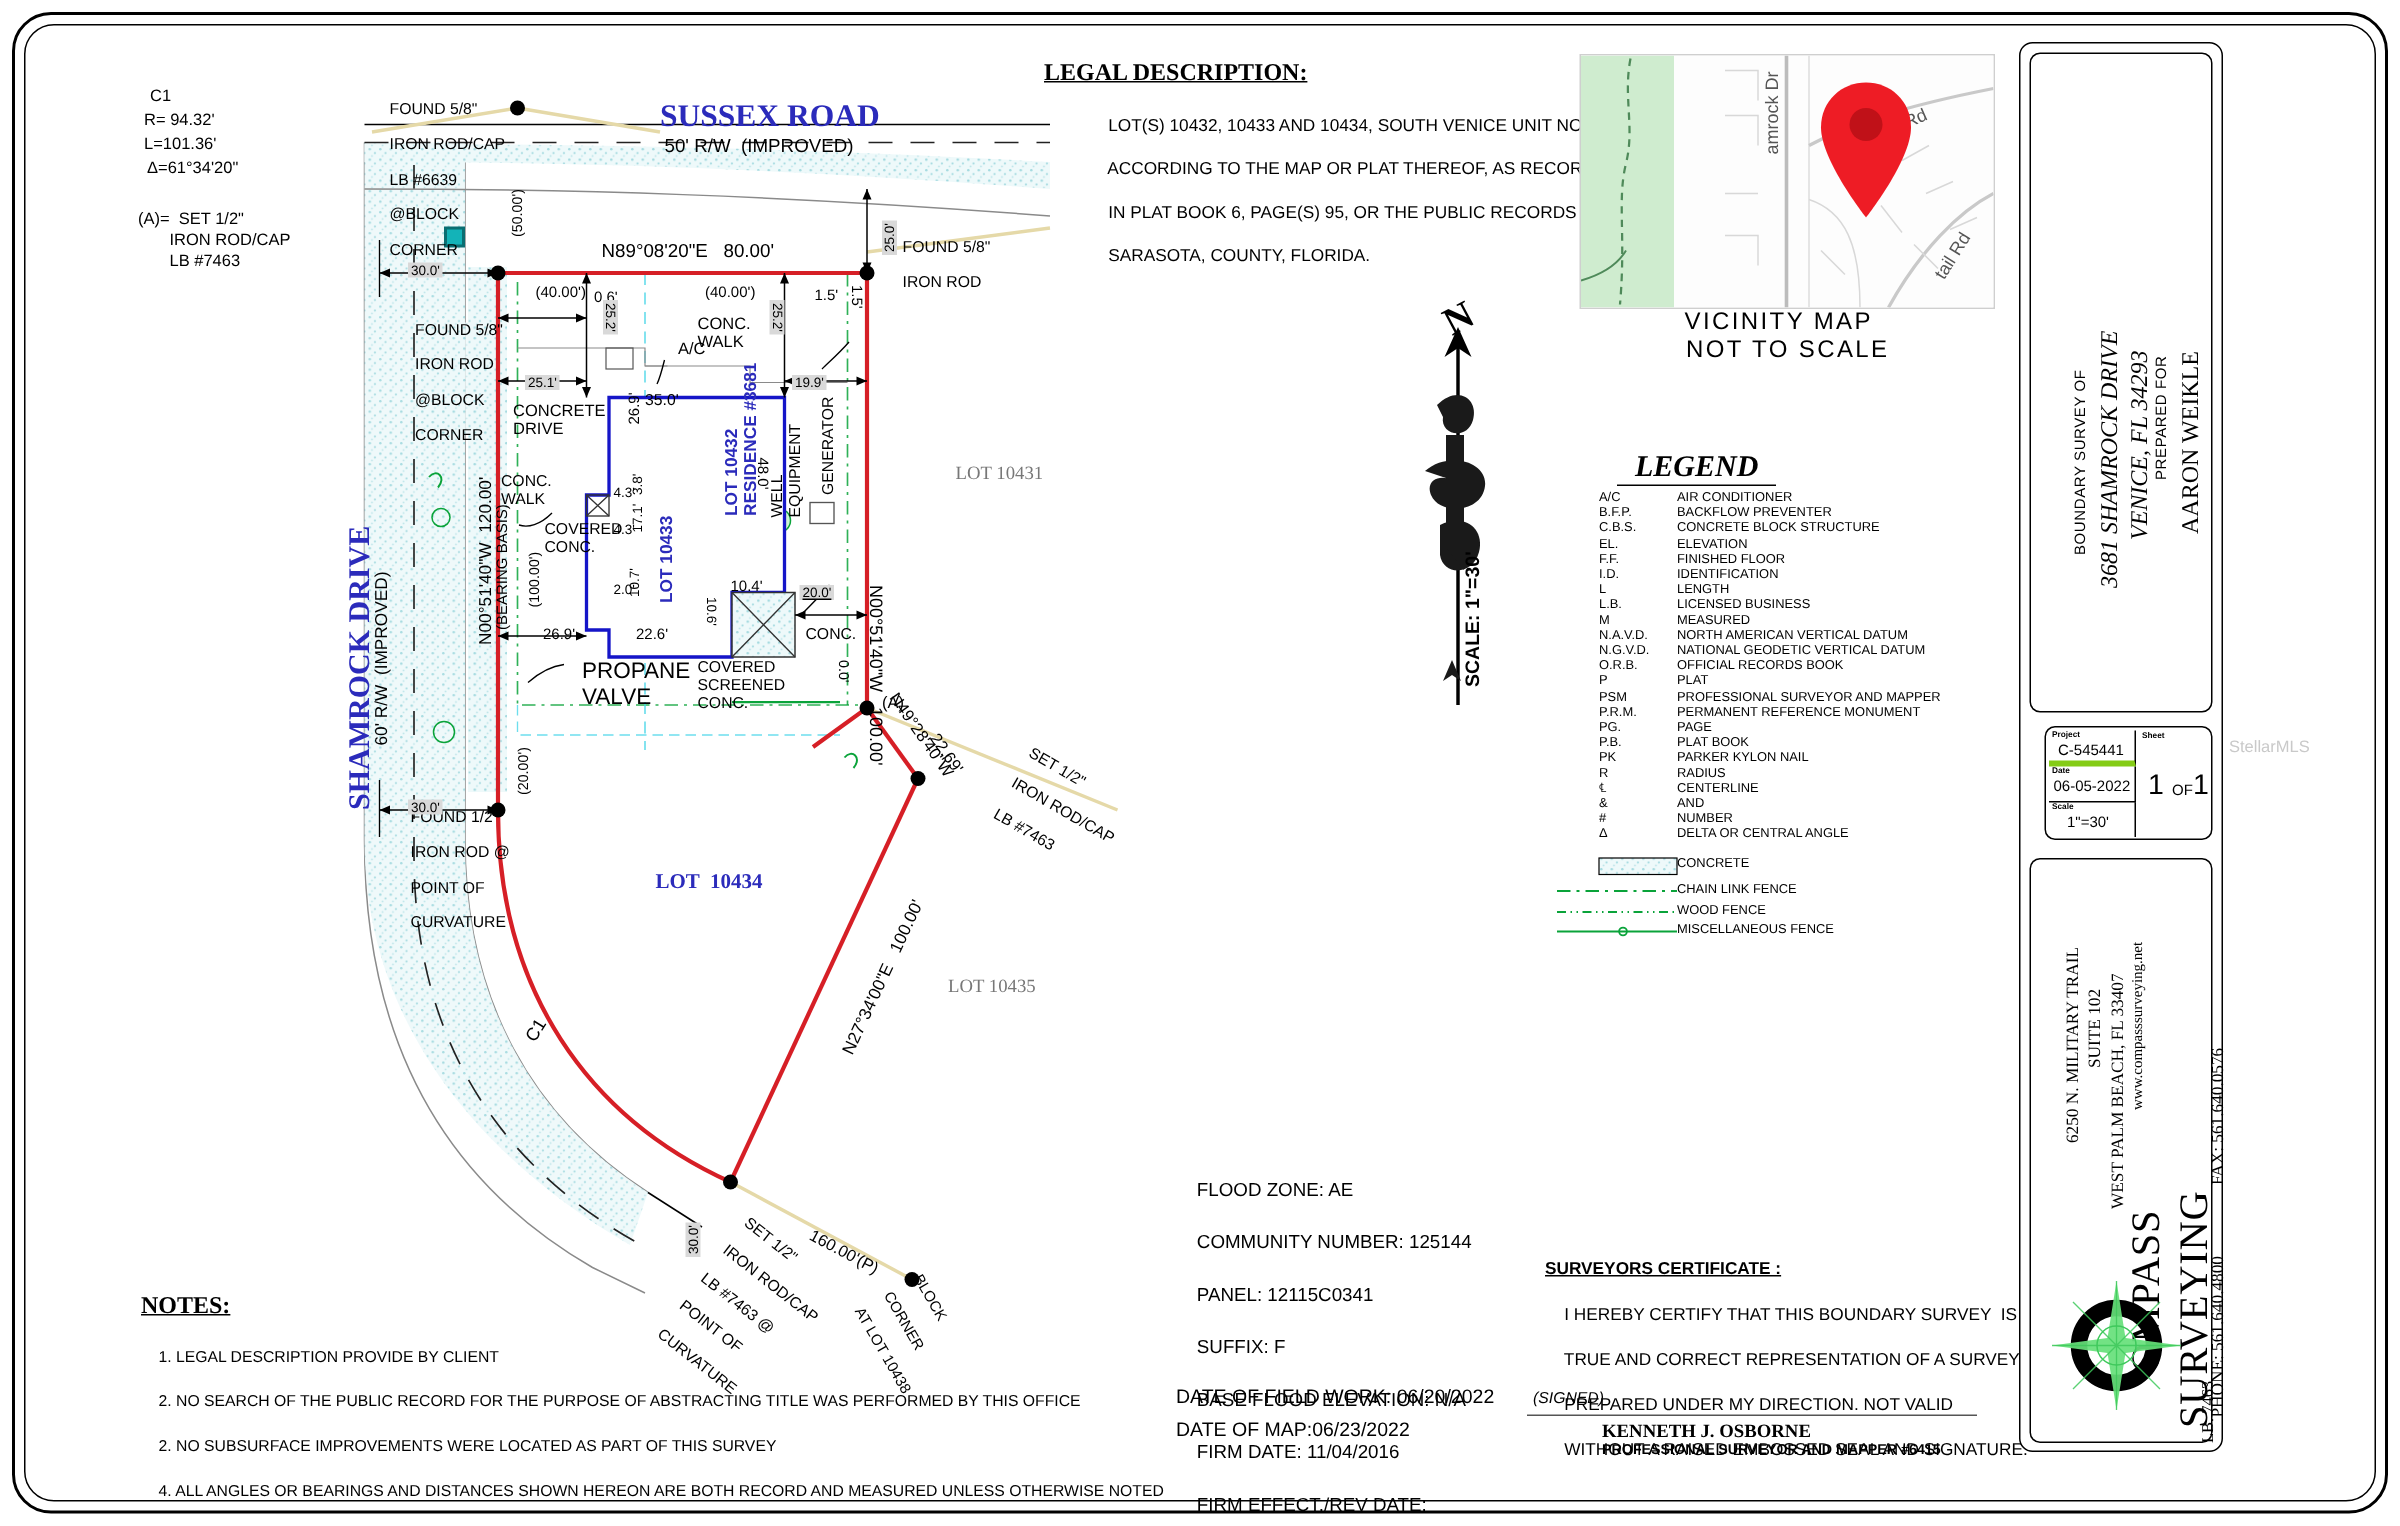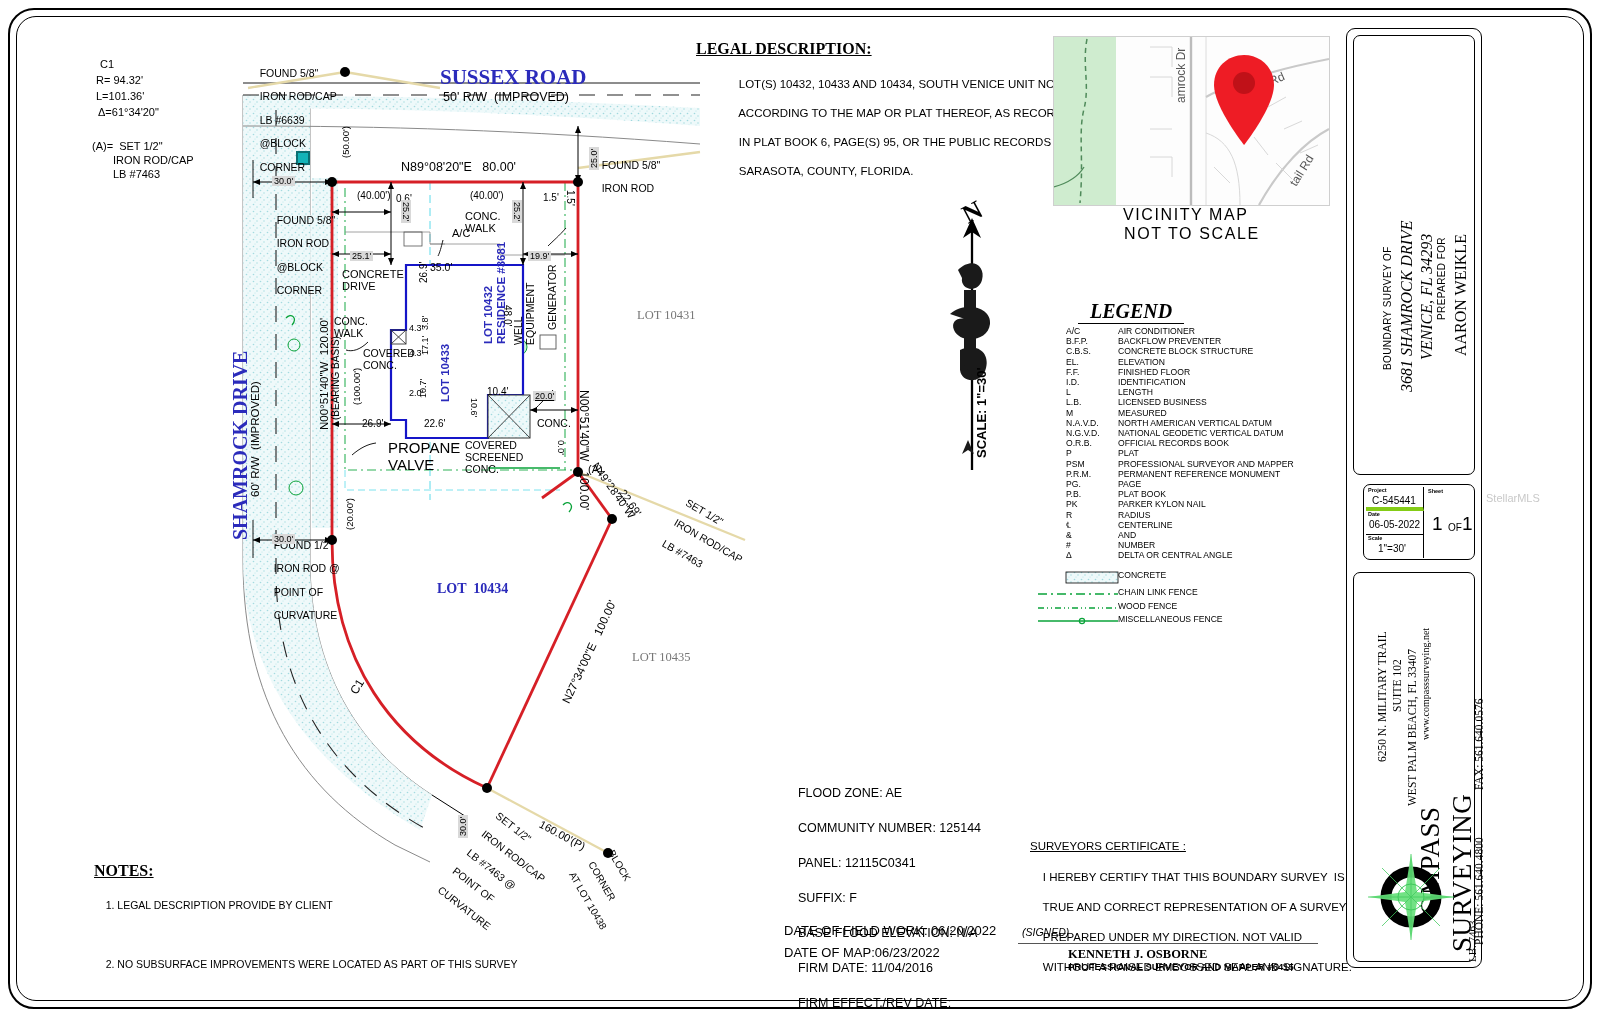--- a/index.html
+++ b/index.html
@@ -5,21 +5,21 @@
   html,body{margin:0;padding:0;background:#fff;}
   body{width:1600px;height:1017px;position:relative;overflow:hidden;
        font-family:"Liberation Sans",sans-serif;color:#000;}
   #sheet{position:absolute;inset:0;}
   .frame{position:absolute;left:8px;top:8px;width:1584px;height:1001px;
          border:2px solid #000;border-radius:26px;box-sizing:border-box;}
   .frame2{position:absolute;left:16px;top:16px;width:1568px;height:985px;
          border:1px solid #000;border-radius:20px;box-sizing:border-box;}
   .abs{position:absolute;}
   .t{position:absolute;white-space:pre;line-height:1.12;}
-  .u{text-decoration:underline;}
+  .u{text-decoration:underline;font-weight:bold;}
   .serif{font-family:"Liberation Serif",serif;}
   .blue{color:#2b2bbb;}
   .rot90{transform-origin:0 0;transform:rotate(-90deg);}
   .rot90cw{transform-origin:0 0;transform:rotate(90deg);}
   svg{position:absolute;left:0;top:0;overflow:visible;}
   .dim{background:#d9d9d9;padding:0 2px;font-size:9px;}
   
   .tb{position:absolute;border:1.6px solid #000;border-radius:9px;box-sizing:border-box;background:#fff;}
   .tbin{position:absolute;border:1px solid #000;border-radius:7px;box-sizing:border-box;}
   .cell{position:absolute;border:1px solid #000;box-sizing:border-box;}
@@ -520,23 +520,23 @@
     <span>WITHOUT A RAISED EMBOSSED SEAL AND SIGNATURE.</span>
   </div>
   <div class="t" style="left:1022px;top:927px;font-size:10.5px;font-style:italic;">(SIGNED)</div>
   <div class="abs" style="left:1018px;top:943px;width:300px;border-bottom:1px solid #555;"></div>
   <div class="t serif" style="left:1068px;top:947px;font-size:12.5px;font-weight:bold;">KENNETH J. OSBORNE</div>
   <div class="t" style="left:1068px;top:962px;font-size:9.5px;font-weight:bold;">PROFESSIONAL SURVEYOR AND MAPPER #6415</div>
 
   <div class="t serif u" style="left:94px;top:862px;font-size:16px;font-weight:bold;">NOTES:</div>
   <div class="t" style="left:94px;top:883px;font-size:10.5px;line-height:14.8px;">
     <span>1. LEGAL DESCRIPTION PROVIDE BY CLIENT</span><br>
-    <br>
+    <span>2. NO SEARCH OF THE PUBLIC RECORD FOR THE PURPOSE OF ABSTRACTING TITLE WAS PERFORMED BY THIS OFFICE</span><br>
     <span>2. NO SUBSURFACE IMPROVEMENTS WERE LOCATED AS PART OF THIS SURVEY</span><br>
-    <br>
+    <span>4. ALL ANGLES OR BEARINGS AND DISTANCES SHOWN HEREON ARE BOTH RECORD AND MEASURED UNLESS OTHERWISE NOTED</span><br>
     <br>
     
   </div>
 
   <div class="tb" style="left:1346px;top:28px;width:136px;height:940px;"></div>
 
   <div class="tbin" style="left:1353px;top:35px;width:122px;height:440px;"></div>
   <div style="position:absolute;left:1382px;top:370px;">
     <div class="t rot90" style="left:0;top:0;font-size:10px;letter-spacing:0.4px;">BOUNDARY SURVEY OF</div>
   </div>

